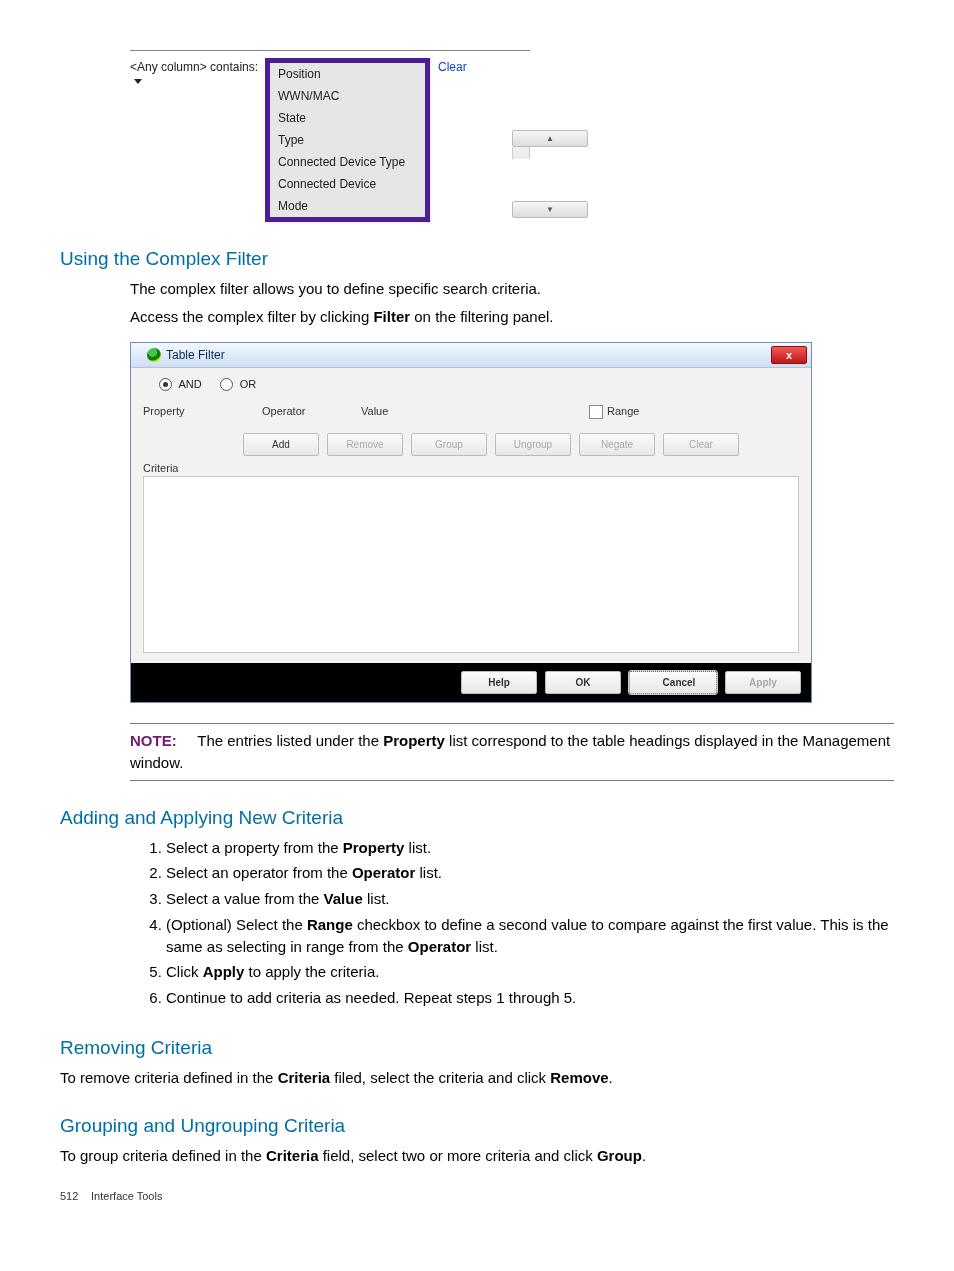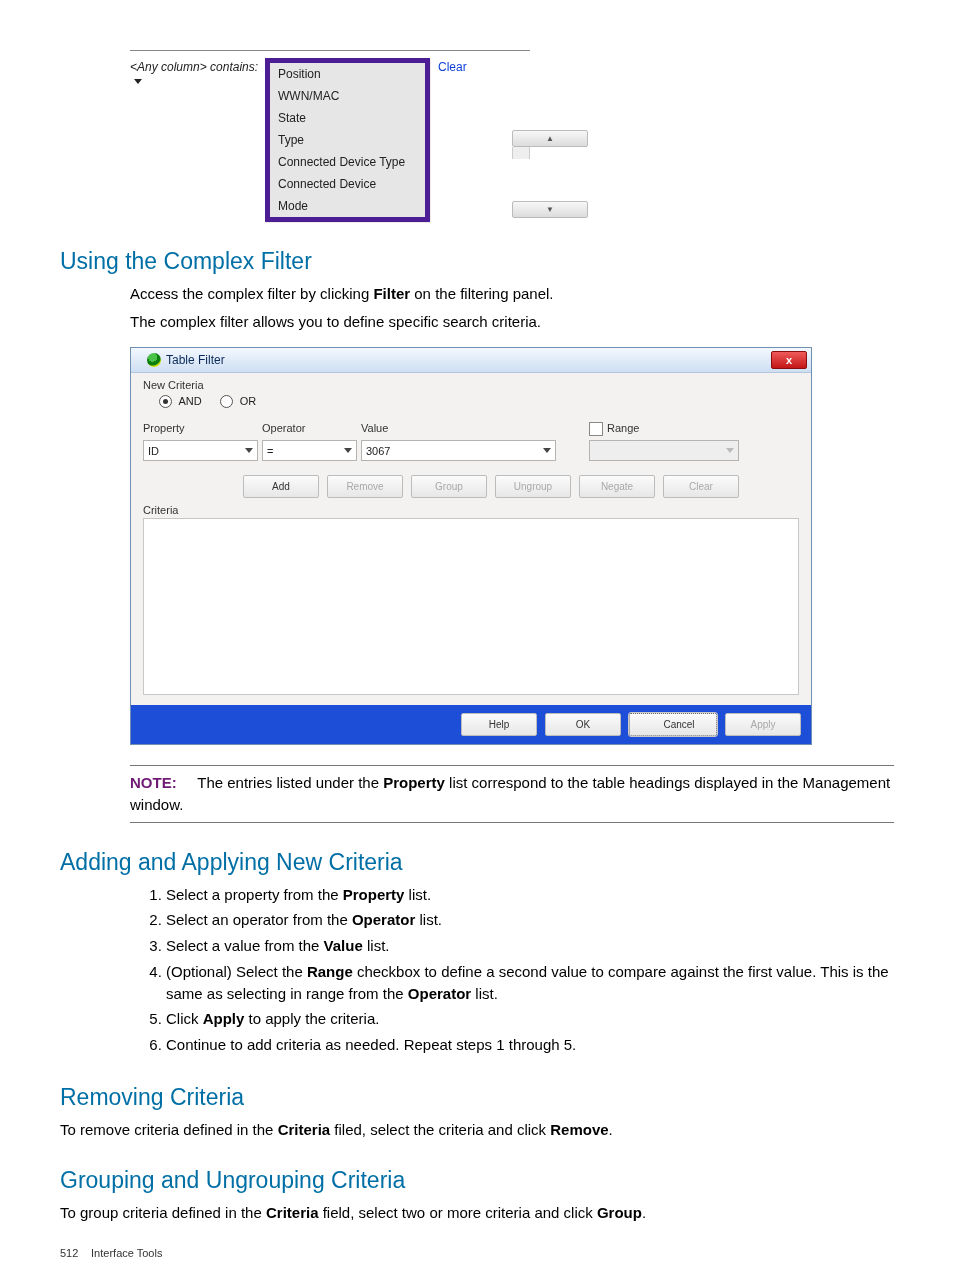--- a/index.html
+++ b/index.html
@@ -28,21 +28,20 @@
   }
   .fig1-row {
     display: flex;
     align-items: flex-start;
   }
   .fig1-label {
     font-size: 12px;
     color: #222;
     padding-top: 2px;
     width: 135px;
-    font-style: italic;
   }
   .fig1-label .caret {
     display:inline-block;
     width:0;height:0;
     border-left:4px solid transparent;
     border-right:4px solid transparent;
     border-top:5px solid #222;
     margin-left:4px;
     vertical-align:middle;
   }
@@ -83,21 +82,21 @@
     border-top:none;border-bottom:none;
     background:#eee;
   }
   .fig1-scroll-gap { height: 42px; }
 
   
   h2.section {
     font-family: Arial, sans-serif;
     font-weight: normal;
     color: #006fa6;
-    font-size: 23px;
+    font-size: 19px;
     margin: 26px 0 8px 0;
   }
   .body-indent {
     margin-left: 70px;
   }
   p.body {
     margin: 6px 0;
     font-size: 15px;
     line-height: 1.45;
   }
@@ -177,21 +176,22 @@
   .dlg .criteria-lbl { font-size:11px; color:#333; margin-top:4px;}
   .dlg .criteria-box {
     margin-top: 2px;
     height: 175px;
     background:#fff;
     border:1px solid #c7c7c7;
   }
   .dlg-footer {
     display:flex; justify-content:flex-end; gap:8px;
     padding: 8px 10px;
-    background:#1d4ed8;
+    background:#000000;
+    font-weight:bold;
   }
   .btn.focus { border:1px dotted #6a6a6a; outline:1px solid #c9c9c9;padding-left:22px; }
 
   
   .note-wrap { margin: 0 0 12px 70px; }
   .note-rule { border-top:1px solid #777; margin: 2px 0 6px 0; }
   .note-label { color:#701a75; font-weight:bold; }
   
   ol.steps {
     margin: 4px 0 28px 70px;
@@ -234,38 +234,37 @@
     <div class="fig1-scroll">
       <div class="btn">▲</div>
       <div class="track"></div>
       <div class="fig1-scroll-gap"></div>
       <div class="btn">▼</div>
     </div>
   </div>
 
   <h2 class="section">Using the Complex Filter</h2>
   <div class="body-indent">
+    <p class="body">The complex filter allows you to define specific search criteria.</p>
     <p class="body">
       <span>Access the complex filter by clicking </span><b>Filter</b><span> on the filtering panel.</span>
     </p>
-    <p class="body">The complex filter allows you to define specific search criteria.</p>
   </div>
 
   <div class="dlg">
     <div class="dlg-title">
       <span class="title-left">
         <span class="ico"></span>
         <span>Table Filter</span>
       </span>
       <span class="close">
         <span>x</span>
       </span>
     </div>
     <div class="dlg-body">
-      <div class="newcrit">New Criteria</div>
 
       <div class="radio-row">
         <label>
           <span class="radio checked"></span>
           <span>AND</span>
         </label>
         <label>
           <span class="radio"></span>
           <span>OR</span>
         </label>
@@ -275,40 +274,20 @@
         <span>Property</span>
         <span>Operator</span>
         <span>Value</span>
         <span></span>
         <span>
           <span class="chk"></span><span>Range</span>
         </span>
         <span></span>
       </div>
 
-      <div class="inputs">
-        <div class="ctl">
-          <span>ID</span>
-            <span class="dd"></span>
-        </div>
-        <div class="ctl">
-          <span>=</span>
-            <span class="dd"></span>
-        </div>
-        <div class="ctl">
-          <span>3067</span>
-            <span class="dd"></span>
-        </div>
-        <span></span>
-        <div class="ctl disabled">
-          <span></span>
-            <span class="dd"></span>
-        </div>
-        <span></span>
-      </div>
 
       <div class="btnrow">
         <div class="btn">Add</div>
         <div class="btn disabled">Remove</div>
         <div class="btn disabled">Group</div>
         <div class="btn disabled">Ungroup</div>
         <div class="btn disabled">Negate</div>
         <div class="btn disabled">Clear</div>
       </div>
 

